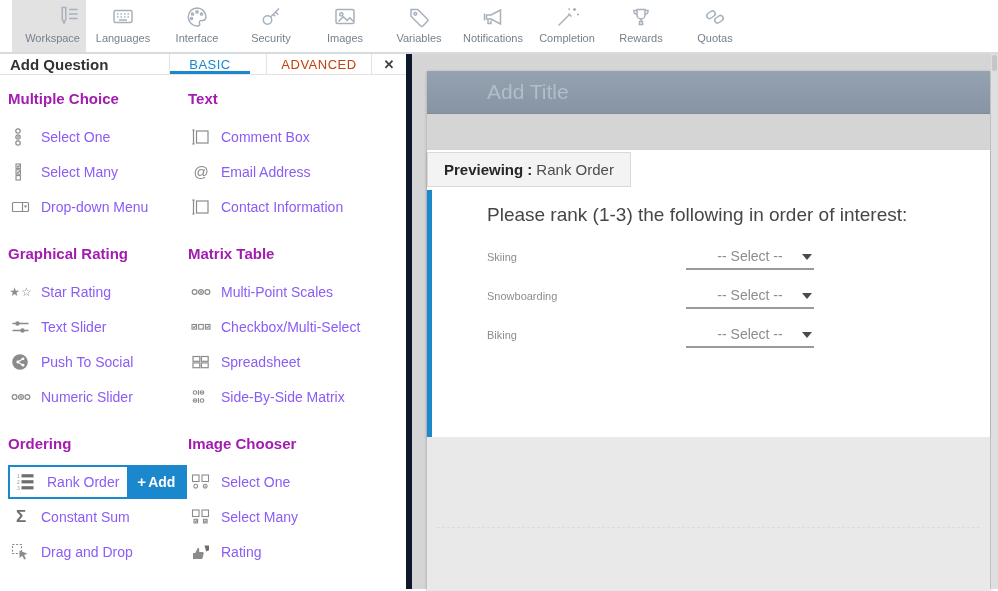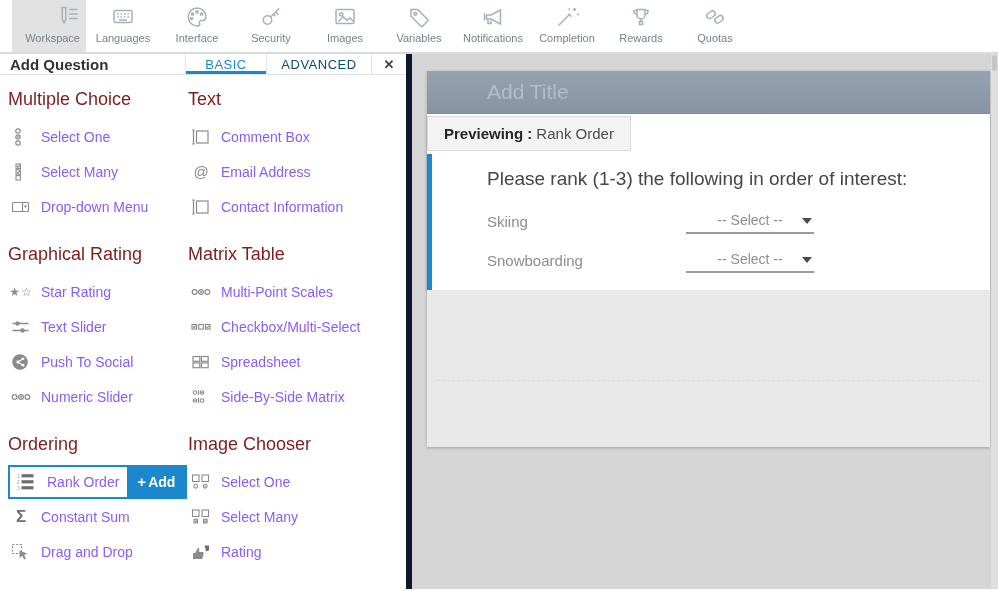--- a/index.html
+++ b/index.html
@@ -21,57 +21,57 @@
   
   .panel{width:412px;box-sizing:border-box;background:#fff;border-right:6px solid #0f172a;
          display:flex;flex-direction:column;}
   .panel-header{height:43px;display:flex;align-items:stretch;border-bottom:1px solid #e2e2e2;}
   .panel-title{flex:1;display:flex;align-items:center;padding-left:10px;font-size:15px;
                font-weight:bold;color:#333;}
   .tab{display:flex;align-items:center;justify-content:center;font-size:13px;letter-spacing:.5px;
        border-left:1px solid #e2e2e2;position:relative;cursor:pointer;}
   .tab-basic{width:80px;color:#1b87cd;}
   .tab-basic::after{content:"";position:absolute;left:0;right:0;bottom:0;height:3px;background:#1b87cd;}
-  .tab-advanced{width:104px;color:#0c4a6e;}
+  .tab-advanced{width:104px;color:#c2410c;margin-left:16px;}
   .tab-close{width:34px;border-left:1px solid #e2e2e2;display:flex;align-items:center;
              justify-content:center;cursor:pointer;}
   .tab-close span{font-size:13px;font-weight:bold;color:#3f3f3f;}
 
   .panel-body{padding:14px 0 0 8px;display:grid;grid-template-columns:180px 216px;}
   .section{margin-bottom:20px;}
-  .section-title{font-size:18px;font-weight:400;color:#7f1d1d;line-height:20px;margin-bottom:10px;}
+  .section-title{font-size:15px;font-weight:700;color:#a21caf;line-height:20px;margin-bottom:10px;}
   .item{height:35px;display:flex;align-items:center;cursor:pointer;}
   .icn{width:26px;display:flex;align-items:center;justify-content:center;flex:0 0 26px;}
   .lbl{font-size:14px;color:#8b5cf6;margin-left:7px;white-space:nowrap;}
   .glyph{color:#8b8b8b;font-size:15px;}
   .glyph.stars{font-size:12px;letter-spacing:1px;}
   .glyph.sigma{font-size:17px;font-weight:bold;color:#6e6e6e;}
 
   
   .sel-box{display:inline-flex;align-items:stretch;border:2px solid #1b87cd;background:#fff;height:30px;}
   .sel-label-wrap{display:flex;align-items:center;padding:0 8px 0 4px;}
   .add-btn{display:flex;align-items:center;background:#1b87cd;color:#fff;border:none;
            padding:0 10px;font-family:inherit;font-size:14px;font-weight:bold;cursor:pointer;}
   .add-btn .plus{font-size:15px;font-weight:bold;margin-right:2px;}
 
   
   .preview{flex:1;position:relative;background:#d5d5d5;}
   .card{position:absolute;left:15px;top:17px;width:563px;box-shadow:0 1px 3px rgba(0,0,0,.25);}
   .card-header{height:43px;background:linear-gradient(#95a2b1,#8694a4);border-bottom:1px solid #7e8c9c;
                display:flex;align-items:center;padding-left:60px;box-sizing:border-box;cursor:text;}
   .card-header span{font-size:21px;color:#b3bdc7;}
-  .q-section{position:relative;background:#fff;height:176px;box-shadow:0 1px 2px rgba(0,0,0,.2);}
+  .q-section{position:relative;background:#fff;height:287px;box-shadow:0 1px 2px rgba(0,0,0,.2);margin-top:36px;}
   .blue-bar{position:absolute;left:0;top:40px;bottom:0;width:5px;background:#1b87cd;}
   .badge{position:absolute;left:0;top:2px;background:#f3f3f3;border:1px solid #d9d9d9;
          padding:8px 16px;font-size:15px;white-space:nowrap;}
   .badge b{color:#262626;}
   .badge .bval{color:#4c4c4c;margin-left:4px;}
   .question{margin:0;padding:54px 20px 18px 60px;font-size:19px;color:#464646;}
   .rank-row{display:flex;align-items:center;margin:0 0 13px 60px;}
-  .rank-label{flex:0 0 199px;font-size:15px;color:#8d8d8d;}
+  .rank-label{flex:0 0 199px;font-size:11px;color:#8d8d8d;}
   .select-ctl{position:relative;width:128px;height:24px;line-height:24px;text-align:center;
               font-size:14px;color:#8d8d8d;border-bottom:2px solid #9a9a9a;cursor:pointer;}
   .caret{position:absolute;right:2px;top:10px;width:0;height:0;
          border-left:5px solid transparent;border-right:5px solid transparent;
          border-top:6px solid #4a4a4a;}
   .card-body{height:157px;background:#e9e9e9;position:relative;}
   .card-body .divider{position:absolute;left:10px;right:10px;top:90px;border-top:1px dashed #dcdcdc;}
 
   
   .scroll-track{position:absolute;right:0;top:0;bottom:0;width:7px;background:#dfdfdf;}

